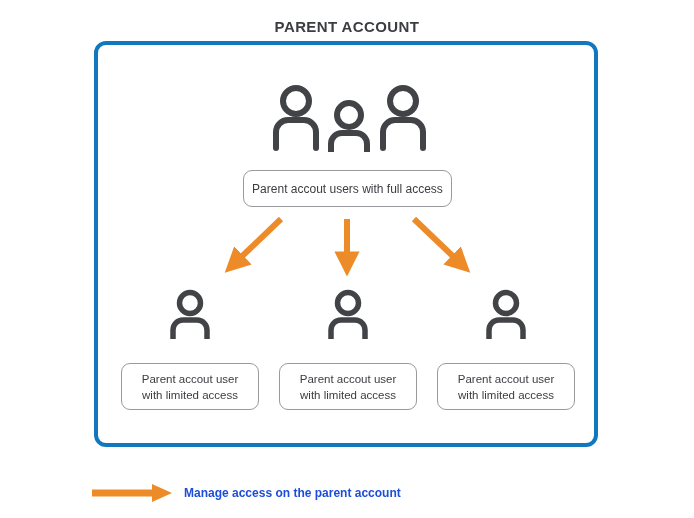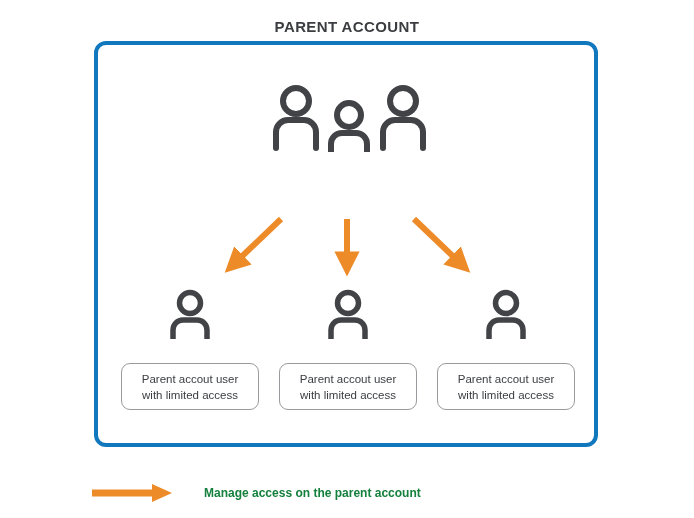--- a/index.html
+++ b/index.html
@@ -108,22 +108,21 @@
     height: 24px;
     display: flex;
     align-items: center;
   }
   #legend-arrow-wrap {
     width: 92px;
     height: 24px;
     display: block;
   }
   #legend-label {
-    margin-left: 20px;
-    color: #15803d;
+    color: #1d4ed8;
     font-size: 12px;
     font-weight: bold;
     font-family: "Liberation Sans", sans-serif;
     white-space: nowrap;
   }
 </style>
 </head>
 <body>
 
 <div id="diagram-root">
@@ -137,20 +136,21 @@
     <circle cx="26" cy="19" r="13" fill="none" stroke="#414347" stroke-width="6"></circle>
     <path d="M6 66 V50 a12 12 0 0 1 12 -12 h16 a12 12 0 0 1 12 12 V66" fill="none" stroke="#414347" stroke-width="6" stroke-linecap="round"></path>
 
     <circle cx="79" cy="33" r="12" fill="none" stroke="#414347" stroke-width="6"></circle>
     <path d="M61 70 V62 a11 11 0 0 1 11 -11 h14 a11 11 0 0 1 11 11 V70" fill="none" stroke="#414347" stroke-width="6" stroke-linecap="round"></path>
 
     <circle cx="133" cy="19" r="13" fill="none" stroke="#414347" stroke-width="6"></circle>
     <path d="M113 66 V50 a12 12 0 0 1 12 -12 h16 a12 12 0 0 1 12 12 V66" fill="none" stroke="#414347" stroke-width="6" stroke-linecap="round"></path>
   </svg>
 
+  <div id="full-access-box" class="label-box">Parent accout users with full access</div>
 
   <svg id="arrow-layer" viewBox="0 0 694 518">
     <defs>
       <marker id="ah" markerWidth="4.2" markerHeight="4.2" refX="1.6" refY="2.1" orient="auto" markerUnits="strokeWidth">
         <path d="M0,0 L4.2,2.1 L0,4.2 z" fill="#ed8b28"></path>
       </marker>
     </defs>
 
     <line x1="281" y1="219" x2="236" y2="262" stroke="#ed8b28" stroke-width="6" marker-end="url(#ah)"></line>
 

